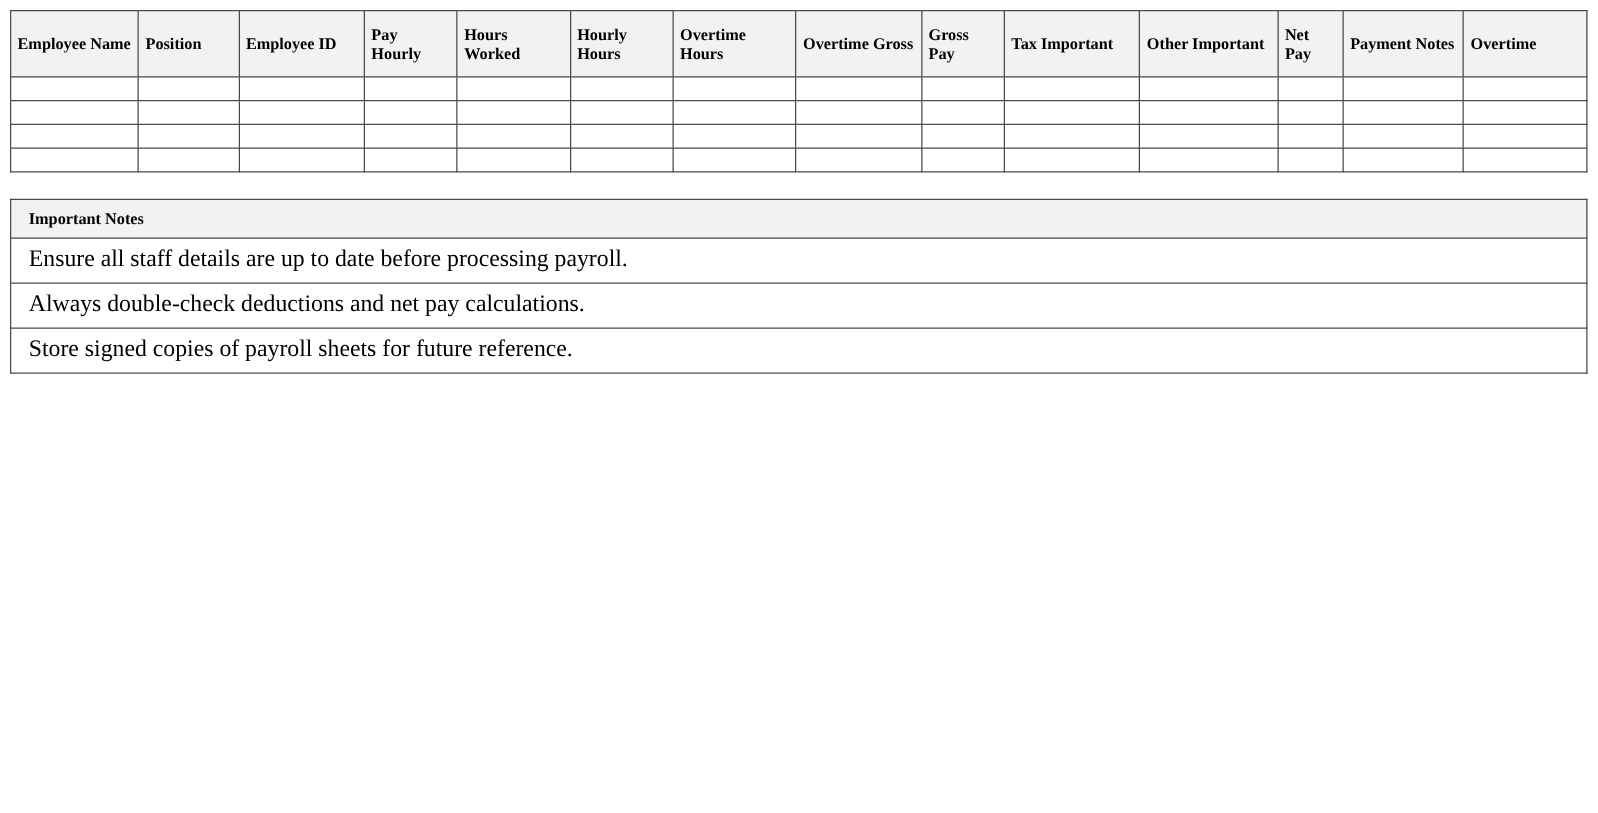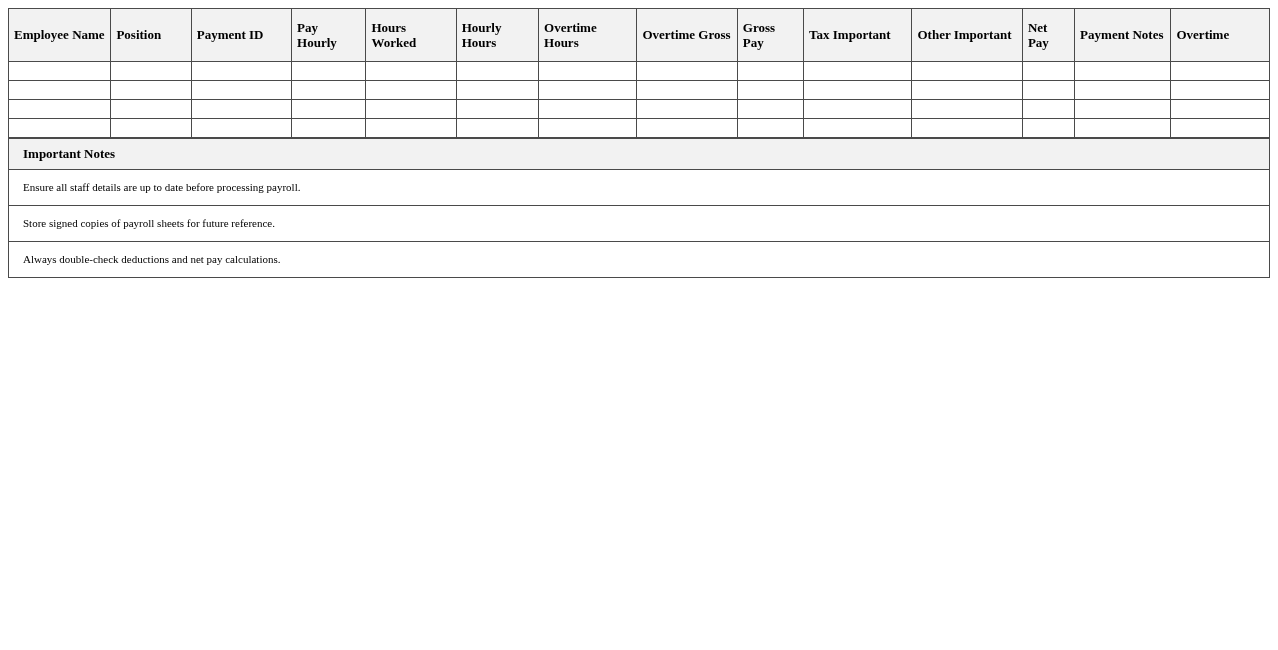--- a/index.html
+++ b/index.html
@@ -58,31 +58,32 @@
   col.c-otrate    { width: 100px; }
   col.c-gross     { width: 66px;  }
   col.c-tax       { width: 108px; }
   col.c-other     { width: 110px; }
   col.c-net       { width: 52px;  }
   col.c-paydate   { width: 96px;  }
   col.c-sign      { width: 98px;  }
 
   
   .notes-wrap {
+    margin-top: 21px;
   }
   .notes-table {
     width: 1262px;
     border: 1px solid #4a4a4a;
   }
   .notes-table th,
   .notes-table td {
     border: 1px solid #4a4a4a;
     padding: 6px 8px 7px 14px;
     text-align: left;
-    font-size: 11px;
+    font-size: 19px;
   }
   .notes-table thead th {
     background: #f2f2f2;
     font-weight: bold;
     font-size: 13px;
     padding: 7px 8px 7px 14px;
   }
   .notes-table tbody td {
     font-weight: normal;
     background: #ffffff;
@@ -108,21 +109,21 @@
         <col class="c-tax">
         <col class="c-other">
         <col class="c-net">
       <col class="c-paydate">
         <col class="c-sign">
     </colgroup>
     <thead>
       <tr>
         <th>Employee Name</th>
         <th>Position</th>
-        <th>Payment ID</th>
+        <th>Employee ID</th>
         <th>Pay Hourly</th>
         <th>Hours Worked</th>
         <th>Hourly Hours</th>
         <th>Overtime Hours</th>
         <th>Overtime Gross</th>
         <th>Gross Pay</th>
         <th>Tax Important</th>
         <th>Other Important</th>
         <th>Net Pay</th>
         <th>Payment Notes</th>
@@ -202,22 +203,22 @@
       <thead>
         <tr>
           <th>Important Notes</th>
         </tr>
       </thead>
       <tbody>
         <tr>
           <td>Ensure all staff details are up to date before processing payroll.</td>
         </tr>
         <tr>
+          <td>Always double-check deductions and net pay calculations.</td>
+        </tr>
+        <tr>
           <td>Store signed copies of payroll sheets for future reference.</td>
-        </tr>
-        <tr>
-          <td>Always double-check deductions and net pay calculations.</td>
         </tr>
       </tbody>
     </table>
   </div>
 
 </div>
 
 </body></html>

